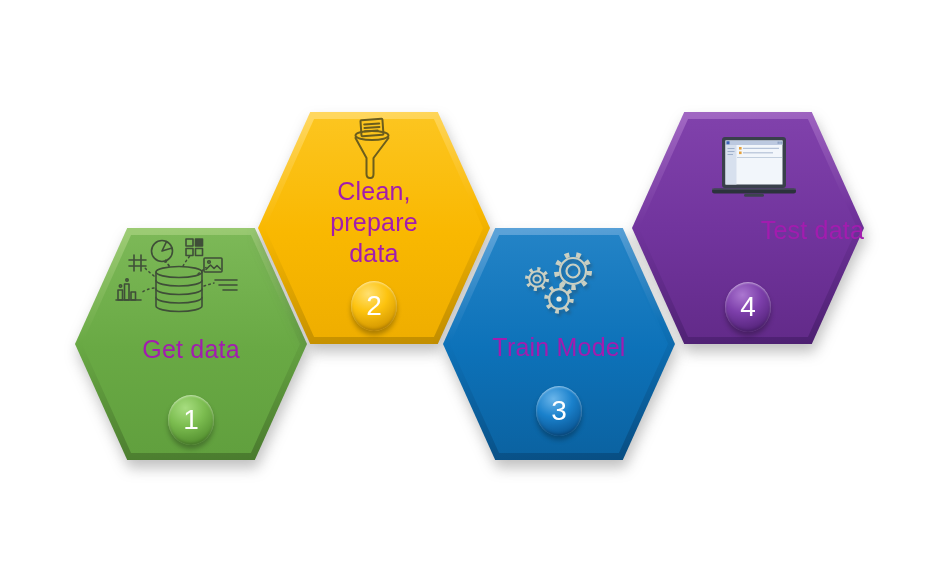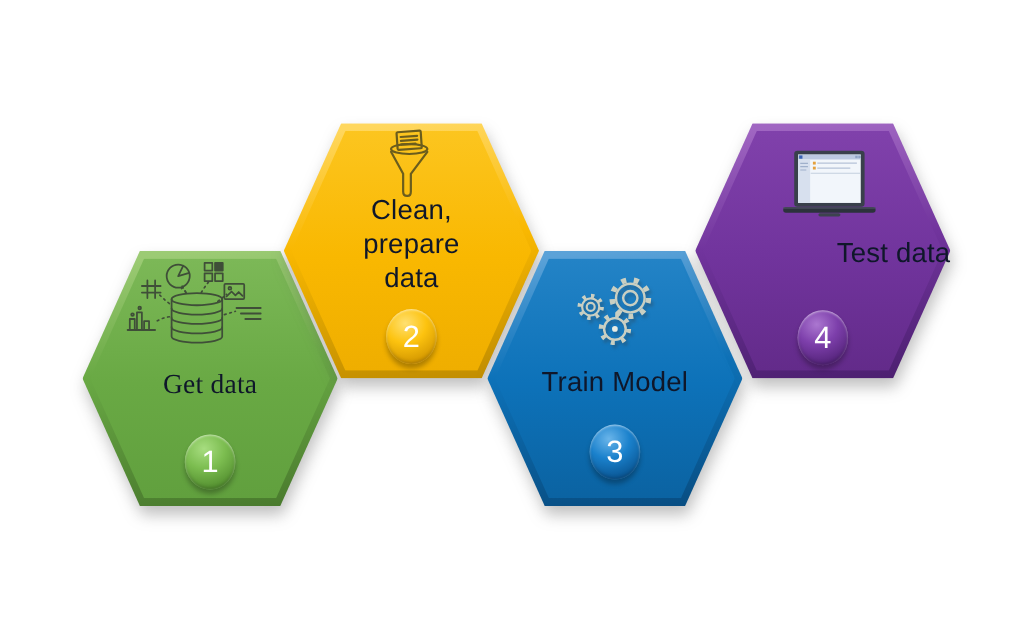--- a/index.html
+++ b/index.html
@@ -10,23 +10,23 @@
   .s1{left:75px;top:228px;}
   .s2{left:258px;top:112px;}
   .s3{left:443px;top:228px;}
   .s4{left:632px;top:112px;}
   .hex{position:absolute;inset:0;
        clip-path:polygon(22.5% 0,77.5% 0,100% 50%,77.5% 100%,22.5% 100%,0 50%);
        background:linear-gradient(175deg,var(--rim-light) 4%,var(--fill) 46%,var(--rim-dark) 98%);}
   .hex-inner{position:absolute;inset:7px;
        clip-path:polygon(22.5% 0,77.5% 0,100% 50%,77.5% 100%,22.5% 100%,0 50%);
        background:linear-gradient(180deg,var(--inner-top) 0%,var(--fill) 52%,var(--inner-bottom) 100%);}
-  .hex-label{position:absolute;left:0;right:0;text-align:center;color:#0f172a;
+  .hex-label{position:absolute;left:0;right:0;text-align:center;color:#a21caf;
        font-size:25px;line-height:31px;white-space:pre-line;letter-spacing:.2px;}
-  .s1 .hex-label{top:106px;font-family:Liberation Serif, serif;}
+  .s1 .hex-label{top:106px;}
   .s2 .hex-label{top:64px;}
   .s3 .hex-label{top:104px;}
   .s4 .hex-label{top:103px;text-align:right;}
   .badge{position:absolute;left:50%;width:46px;height:50px;margin-left:-23px;
        border-radius:50%;display:flex;align-items:center;justify-content:center;
        color:#fff;font-size:28px;
        background:radial-gradient(ellipse 75% 65% at 38% 26%,var(--badge-light) 0%,var(--badge) 55%,var(--badge-dark) 112%);
        box-shadow:0 4px 5px rgba(0,0,0,.28), inset 0 1px 2px rgba(255,255,255,.55), inset 0 -2px 3px rgba(0,0,0,.18);}
   .s1 .badge{top:167px;}
   .s2 .badge{top:169px;}

